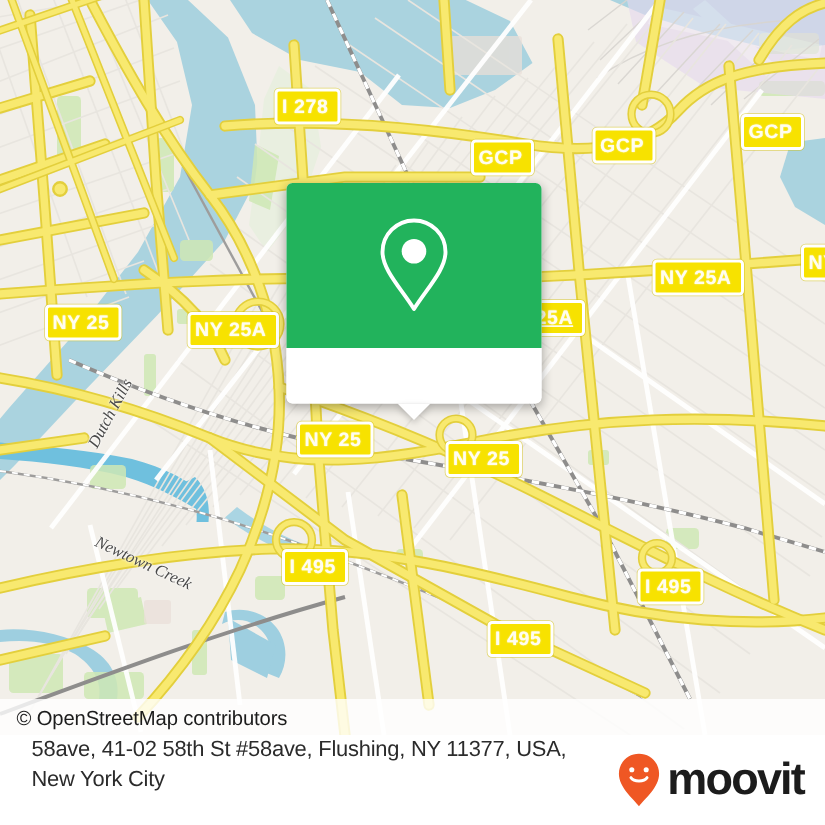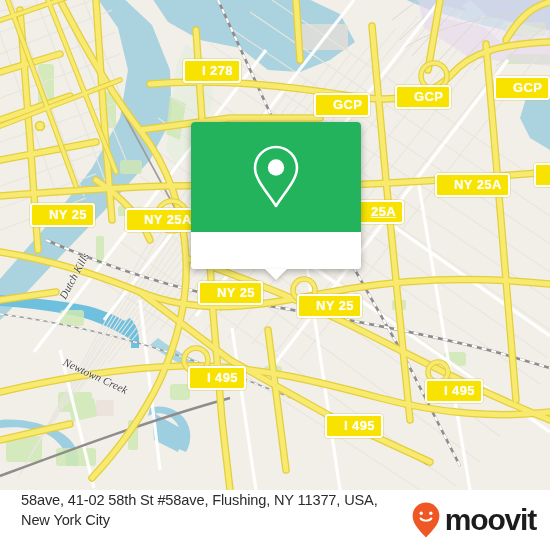--- a/index.html
+++ b/index.html
@@ -58,21 +58,21 @@
   .shield {
     position: absolute;
     background: #f7e200;
     border: 2px solid #ffffff;
     border-radius: 3px;
     color: #f2efe9;
     color: #fffdf0;
     font-weight: bold;
     font-size: 13px;
     line-height: 1;
-    padding: 3px 6px 4px 17px;
+    padding: 3px 6px 4px 3px;
     white-space: nowrap;
     font-family: "Liberation Sans", sans-serif;
     box-shadow: 0 0 0 0.5px rgba(210,190,0,0.55);
     text-shadow: 0 0 1px rgba(255,255,255,0.9);
     letter-spacing: 0.4px;
   }
 
   
   .water-label {
     position: absolute;
@@ -459,20 +459,23 @@
         <svg width="56" height="68" viewBox="0 0 56 68">
           <path d="M28 4 C16.4 4 7 13.4 7 25 C7 37 20 50 28 63 C36 50 49 37 49 25 C49 13.4 39.6 4 28 4 Z" fill="none" stroke="#ffffff" stroke-width="2.6" stroke-linejoin="round"></path>
           <circle cx="28" cy="24.5" r="8.2" fill="#ffffff"></circle>
         </svg>
       </div>
       <div id="popup-footer">
         <div id="popup-pointer"></div>
       </div>
     </div>
 
+    <div id="attribution">
+      <span class="attr-text">© OpenStreetMap contributors</span>
+    </div>
 
   </div>
 
   <div id="bottom-bar">
     <div id="address-text">58ave, 41-02 58th St #58ave, Flushing, NY 11377, USA, New York City</div>
     <div id="brand-logo">
       <svg width="30" height="38" viewBox="0 0 30 38">
         <path d="M15 1.5 C7.5 1.5 1.6 7.4 1.6 14.9 C1.6 24 11 31.5 15 36.5 C19 31.5 28.4 24 28.4 14.9 C28.4 7.4 22.5 1.5 15 1.5 Z" fill="#ef5724"></path>
         <circle cx="10.2" cy="12.2" r="1.7" fill="#ffffff"></circle>
         <circle cx="19.8" cy="12.2" r="1.7" fill="#ffffff"></circle>

